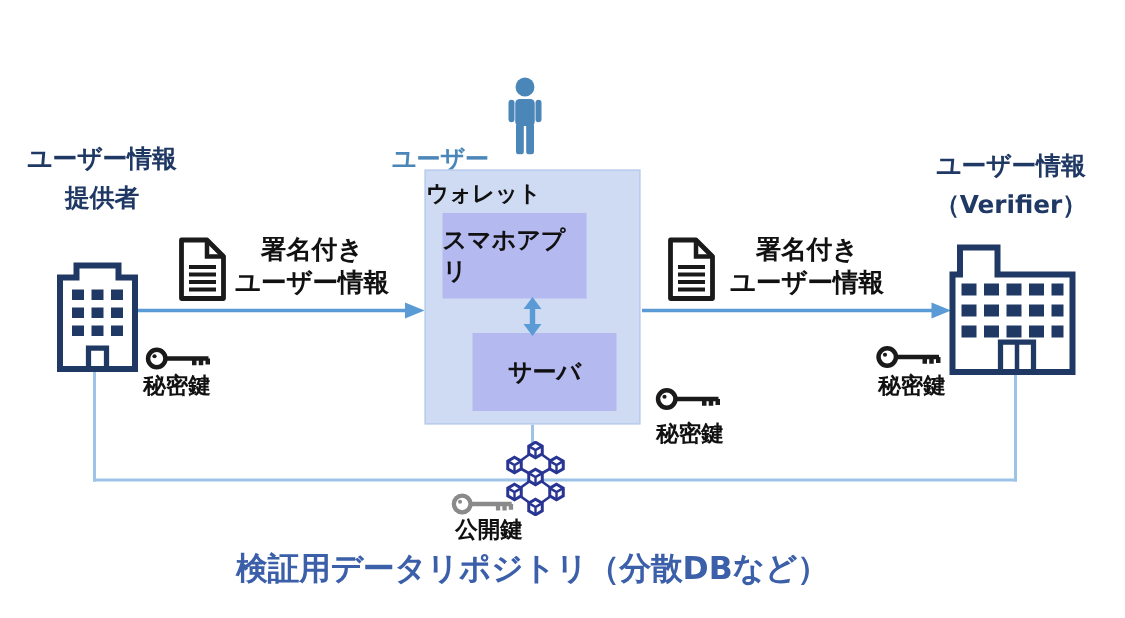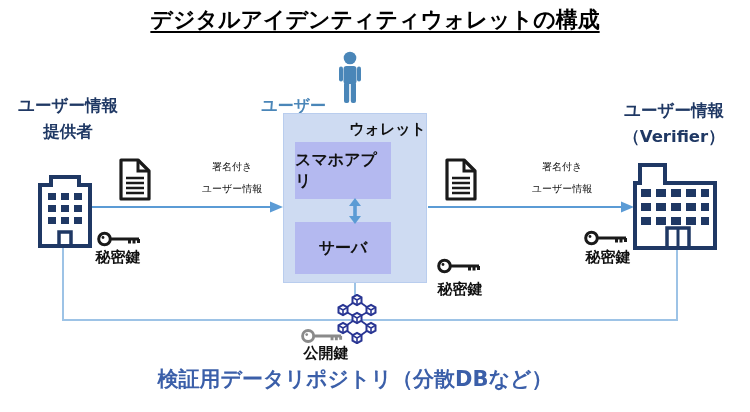--- a/index.html
+++ b/index.html
@@ -21,53 +21,50 @@
   .side-heading{
     text-align:center;font-size:16.5px;font-weight:700;color:#1f3864;line-height:26px;
   }
   .issuer-heading{left:0;top:93px;width:136px;}
   .verifier-heading{left:600px;top:98px;width:148px;}
   .wallet-box{
     left:283px;top:113px;width:144px;height:170px;
     background:#cedbf2;border:1px solid #b9cdee;box-sizing:border-box;z-index:2;
   }
   .wallet-title{
-    position:absolute;top:6px;left:0;width:100%;text-align:right;
+    position:absolute;top:6px;left:0;width:100%;text-align:left;
     font-size:15px;font-weight:700;color:#111;
   }
   .inner-box{
     position:absolute;left:11px;width:96px;background:#b4b9f0;
     display:flex;align-items:center;justify-content:center;
     font-size:16px;font-weight:700;color:#111;
   }
   .app-box{top:28px;height:57px;}
-  .server-box{top:108px;height:52px;}
+  .server-box{top:108px;height:52px;margin-left:20px;}
   .flow-text{
-    text-align:center;font-size:10px;font-weight:400;color:#111;line-height:22px;z-index:3;padding-left:24px;
+    text-align:center;font-size:17px;font-weight:700;color:#111;line-height:22px;z-index:3;
   }
   .flow-text-left{left:148px;top:156px;width:120px;}
   .flow-text-right{left:478px;top:156px;width:120px;}
   .key-label{
     text-align:center;font-size:15px;font-weight:700;color:#111;width:64px;z-index:3;
   }
   .caption{
     left:25px;top:365px;width:660px;text-align:center;
     font-size:21px;font-weight:700;color:#3b5fa9;
   }
   .cline{position:absolute;background:#9dc3e6;z-index:1;}
   svg{display:block;}
 </style>
 </head>
 <body>
 
 <div class="stage">
 
-  <div class="abs title">
-    <span>デジタルアイデンティティウォレットの構成</span>
-  </div>
 
   <div class="abs user-label">ユーザー</div>
   <svg class="abs" style="left:331px;top:51px;z-index:2" width="38" height="52" viewBox="0 0 38 52">
     <g fill="#4a86b8">
       <circle cx="19" cy="7" r="6.3"></circle>
       <rect x="12.5" y="15" width="13" height="18" rx="3"></rect>
       <rect x="8" y="15.5" width="4" height="15" rx="2"></rect>
       <rect x="26" y="15.5" width="4" height="15" rx="2"></rect>
       <rect x="13" y="31" width="5.2" height="21" rx="2"></rect>
       <rect x="19.8" y="31" width="5.2" height="21" rx="2"></rect>

